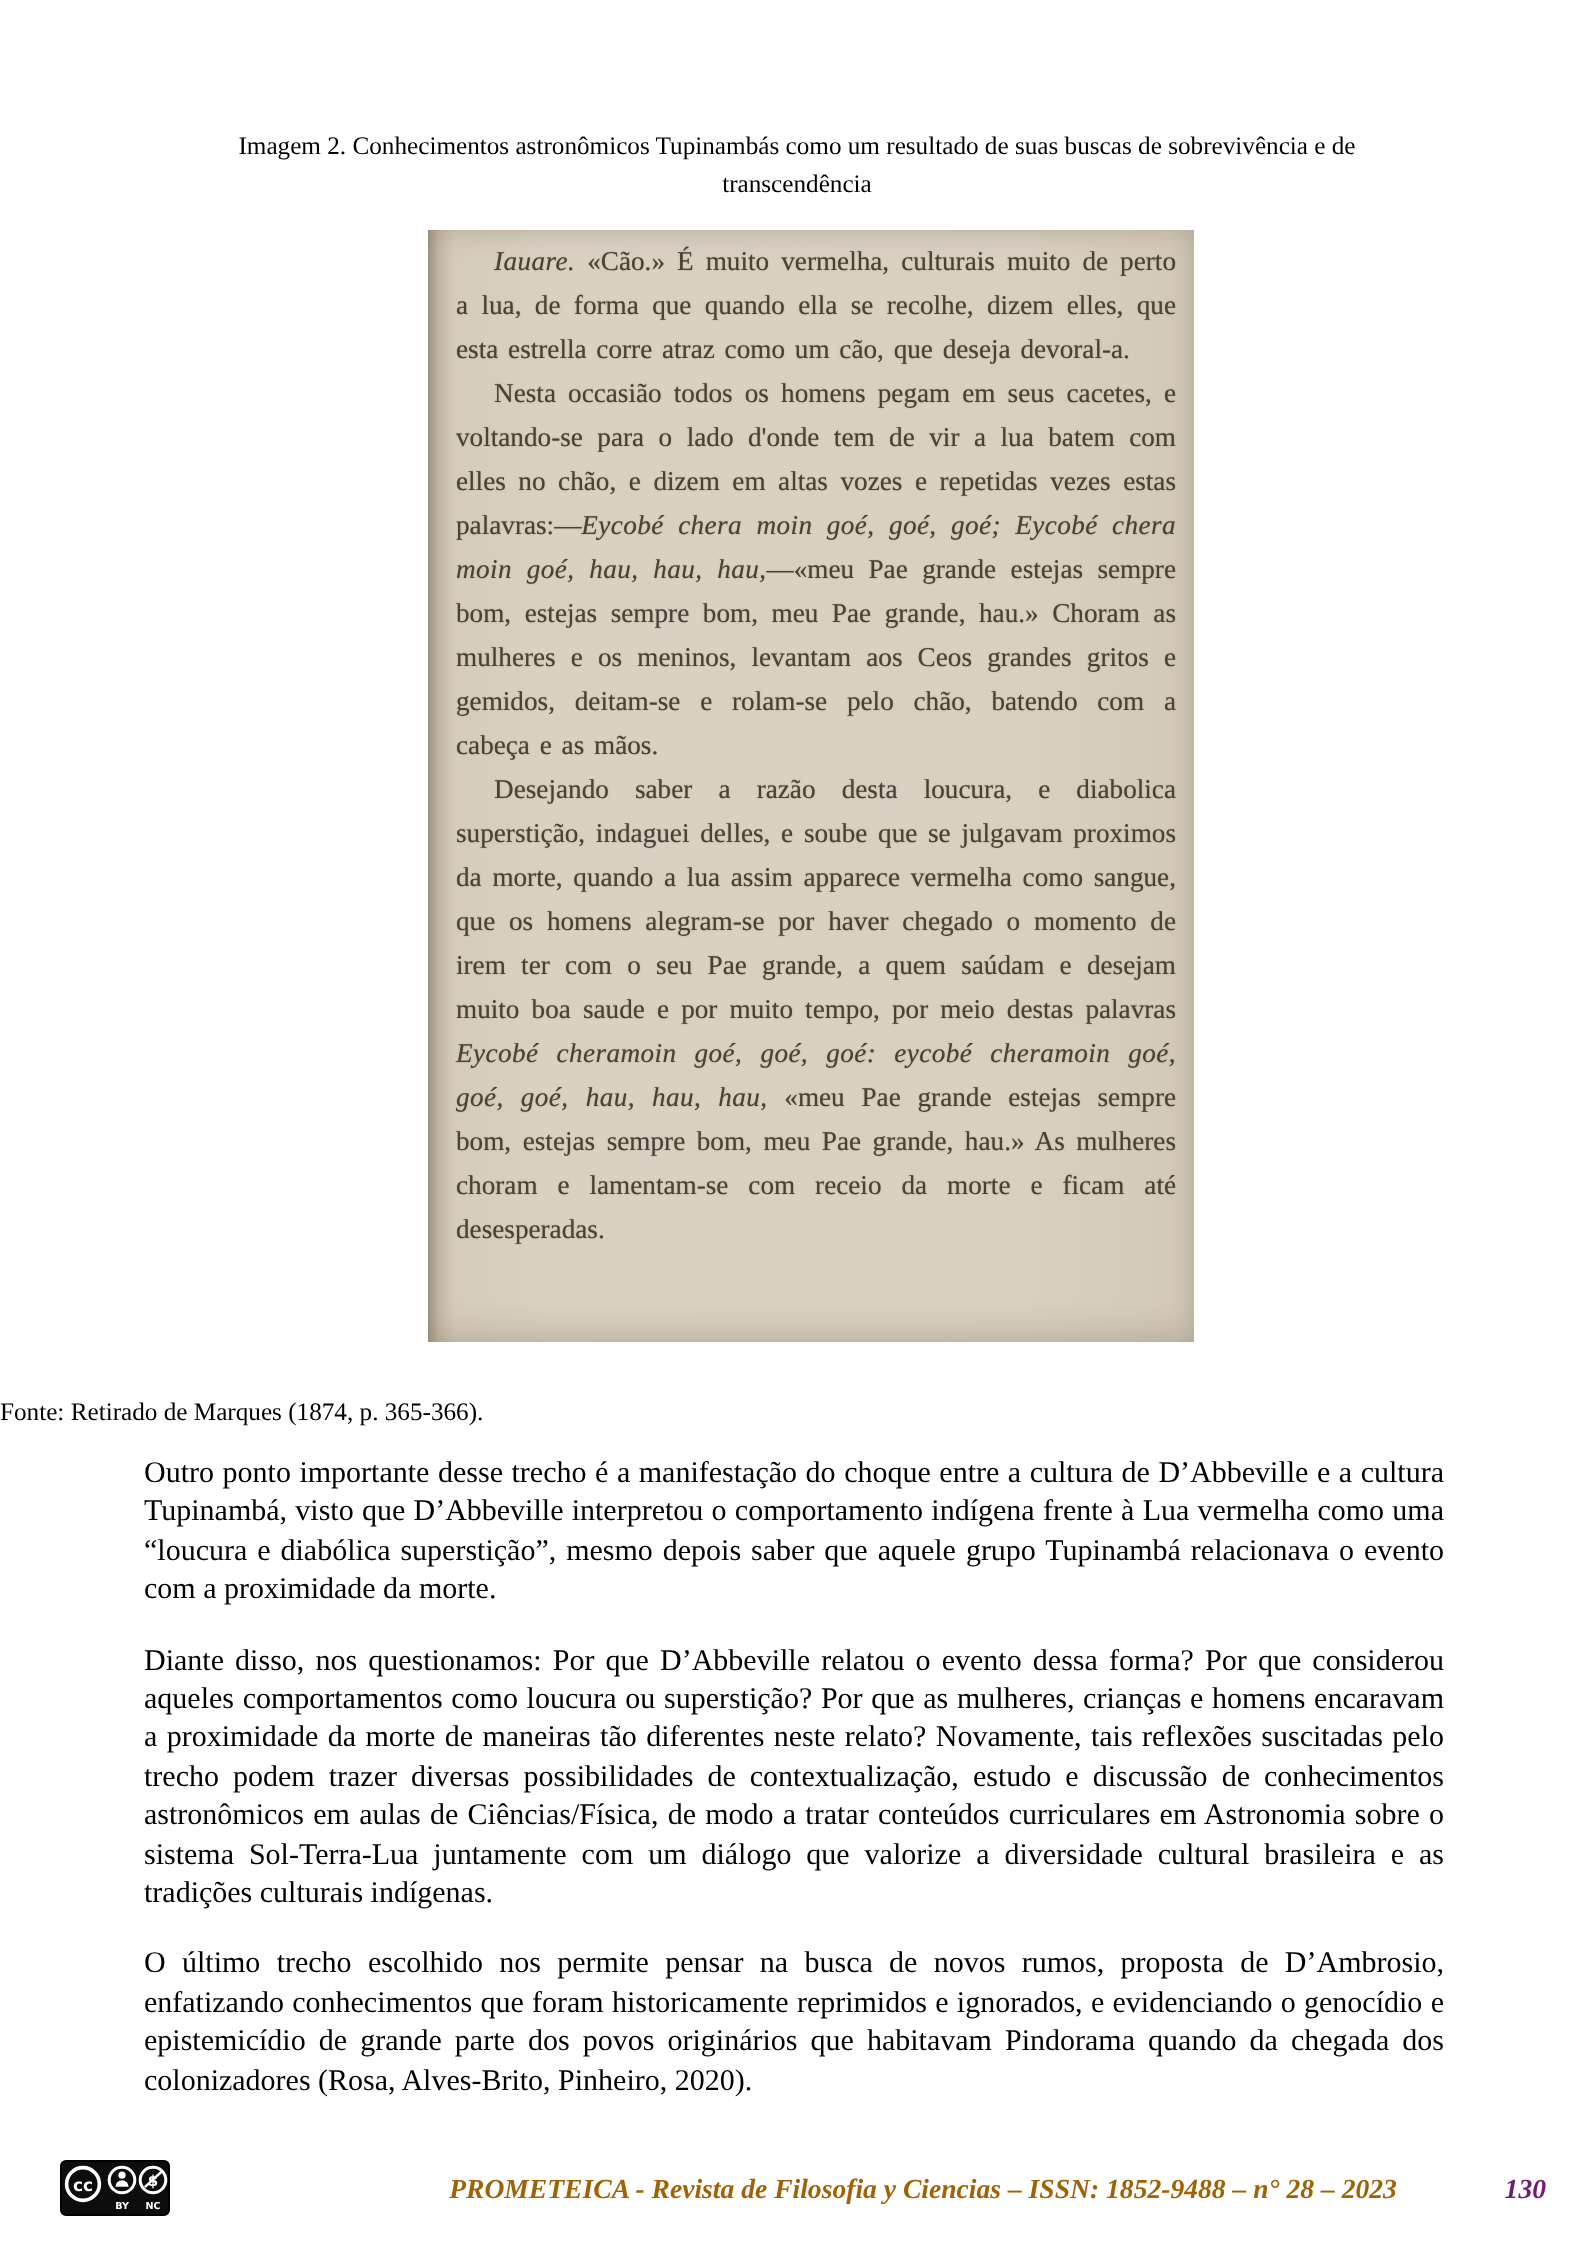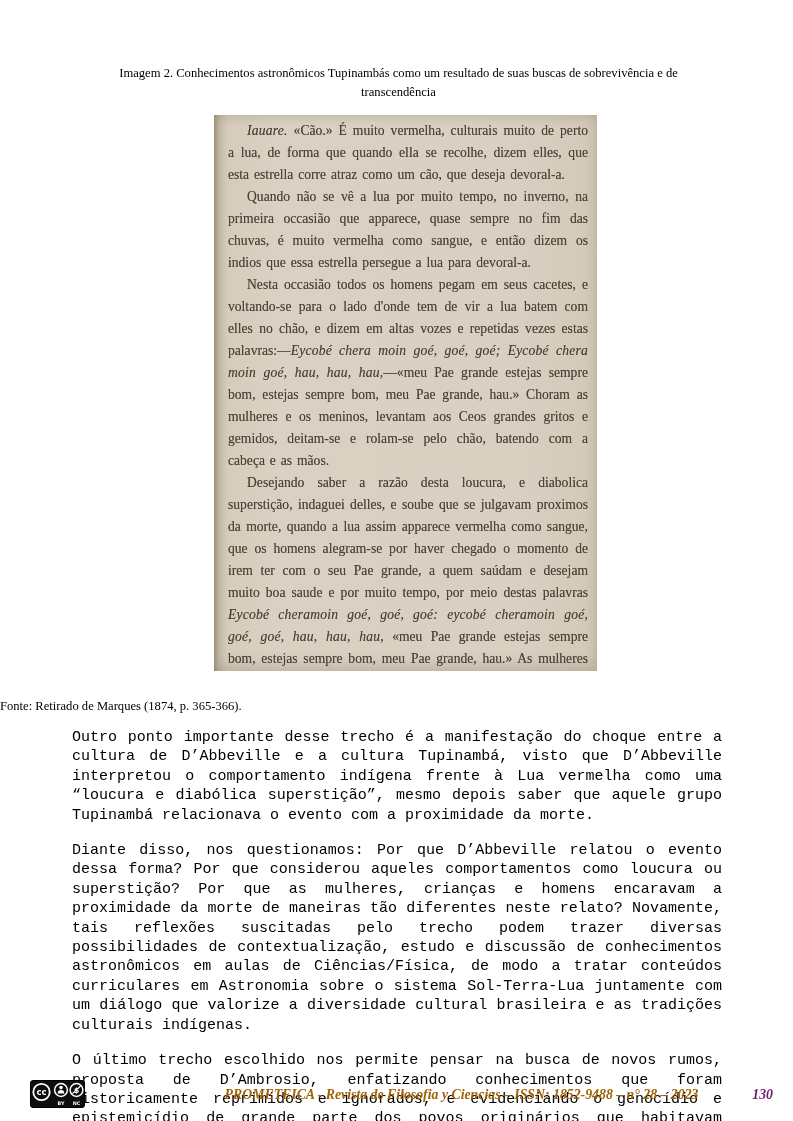--- a/index.html
+++ b/index.html
@@ -28,21 +28,21 @@
   .scan-text p { margin:0; text-indent:1.4em; }
   .scan-text i { letter-spacing:.2px;margin-top:32px; }
   .fonte-caption {
     position:absolute; top:699px; left:0; right:0;
     text-align:left; font-size:12.6px;
   }
   .body-text {
     position:absolute; top:728px; left:72px; width:650px;
     font-size:15px; line-height:19.4px; text-align:justify;
   }
-  .body-text p { margin:0 0 16px 0;font-family:Liberation Mono, monospace; }
+  .body-text p { margin:0 0 16px 0; }
   .footer { position:absolute; left:30px; right:20px; top:1078px; height:34px; }
   .cc-badge { position:absolute; left:0; top:2px; }
   .footer-line {
     position:absolute; left:180px; right:60px; top:9px;
     text-align:center; font-weight:bold; font-style:italic;
     color:#a16207; font-size:13.8px; white-space:nowrap;
   }
   .page-num {
     position:absolute; right:0; top:9px;
     font-weight:bold; font-style:italic; color:#701a75; font-size:13.8px;
@@ -51,21 +51,20 @@
 </head>
 <body>
 
 <div class="page">
 
   <div class="fig-caption">Imagem 2. Conhecimentos astronômicos Tupinambás como um resultado de suas buscas de sobrevivência e de transcendência</div>
 
   <div class="scan">
     <div class="scan-text">
         <p><i>Iauare.</i><span> «Cão.» É muito vermelha, culturais muito de perto a lua, de forma que quando ella se recolhe, dizem elles, que esta estrella corre atraz como um cão, que deseja devoral-a.</span></p>
-        <p><span>Quando não se vê a lua por muito tempo, no inverno, na primeira occasião que apparece, quase sempre no fim das chuvas, é muito vermelha como sangue, e então dizem os indios que essa estrella persegue a lua para devoral-a.</span></p>
         <p><span>Nesta occasião todos os homens pegam em seus cacetes, e voltando-se para o lado d'onde tem de vir a lua batem com elles no chão, e dizem em altas vozes e repetidas vezes estas palavras:—</span><i>Eycobé chera moin goé, goé, goé; Eycobé chera moin goé, hau, hau, hau,</i><span>—«meu Pae grande estejas sempre bom, estejas sempre bom, meu Pae grande, hau.» Choram as mulheres e os meninos, levantam aos Ceos grandes gritos e gemidos, deitam-se e rolam-se pelo chão, batendo com a cabeça e as mãos.</span></p>
         <p><span>Desejando saber a razão desta loucura, e diabolica superstição, indaguei delles, e soube que se julgavam proximos da morte, quando a lua assim apparece vermelha como sangue, que os homens alegram-se por haver chegado o momento de irem ter com o seu Pae grande, a quem saúdam e desejam muito boa saude e por muito tempo, por meio destas palavras </span><i>Eycobé cheramoin goé, goé, goé: eycobé cheramoin goé, goé, goé, hau, hau, hau,</i><span> «meu Pae grande estejas sempre bom, estejas sempre bom, meu Pae grande, hau.» As mulheres choram e lamentam-se com receio da morte e ficam até desesperadas.</span></p>
       </div>
   </div>
 
   <div class="fonte-caption">Fonte: Retirado de Marques (1874, p. 365-366).</div>
 
   <div class="body-text">
       <p>Outro ponto importante desse trecho é a manifestação do choque entre a cultura de D’Abbeville e a cultura Tupinambá, visto que D’Abbeville interpretou o comportamento indígena frente à Lua vermelha como uma “loucura e diabólica superstição”, mesmo depois saber que aquele grupo Tupinambá relacionava o evento com a proximidade da morte.</p>
       <p>Diante disso, nos questionamos: Por que D’Abbeville relatou o evento dessa forma? Por que considerou aqueles comportamentos como loucura ou superstição? Por que as mulheres, crianças e homens encaravam a proximidade da morte de maneiras tão diferentes neste relato? Novamente, tais reflexões suscitadas pelo trecho podem trazer diversas possibilidades de contextualização, estudo e discussão de conhecimentos astronômicos em aulas de Ciências/Física, de modo a tratar conteúdos curriculares em Astronomia sobre o sistema Sol-Terra-Lua juntamente com um diálogo que valorize a diversidade cultural brasileira e as tradições culturais indígenas.</p>

